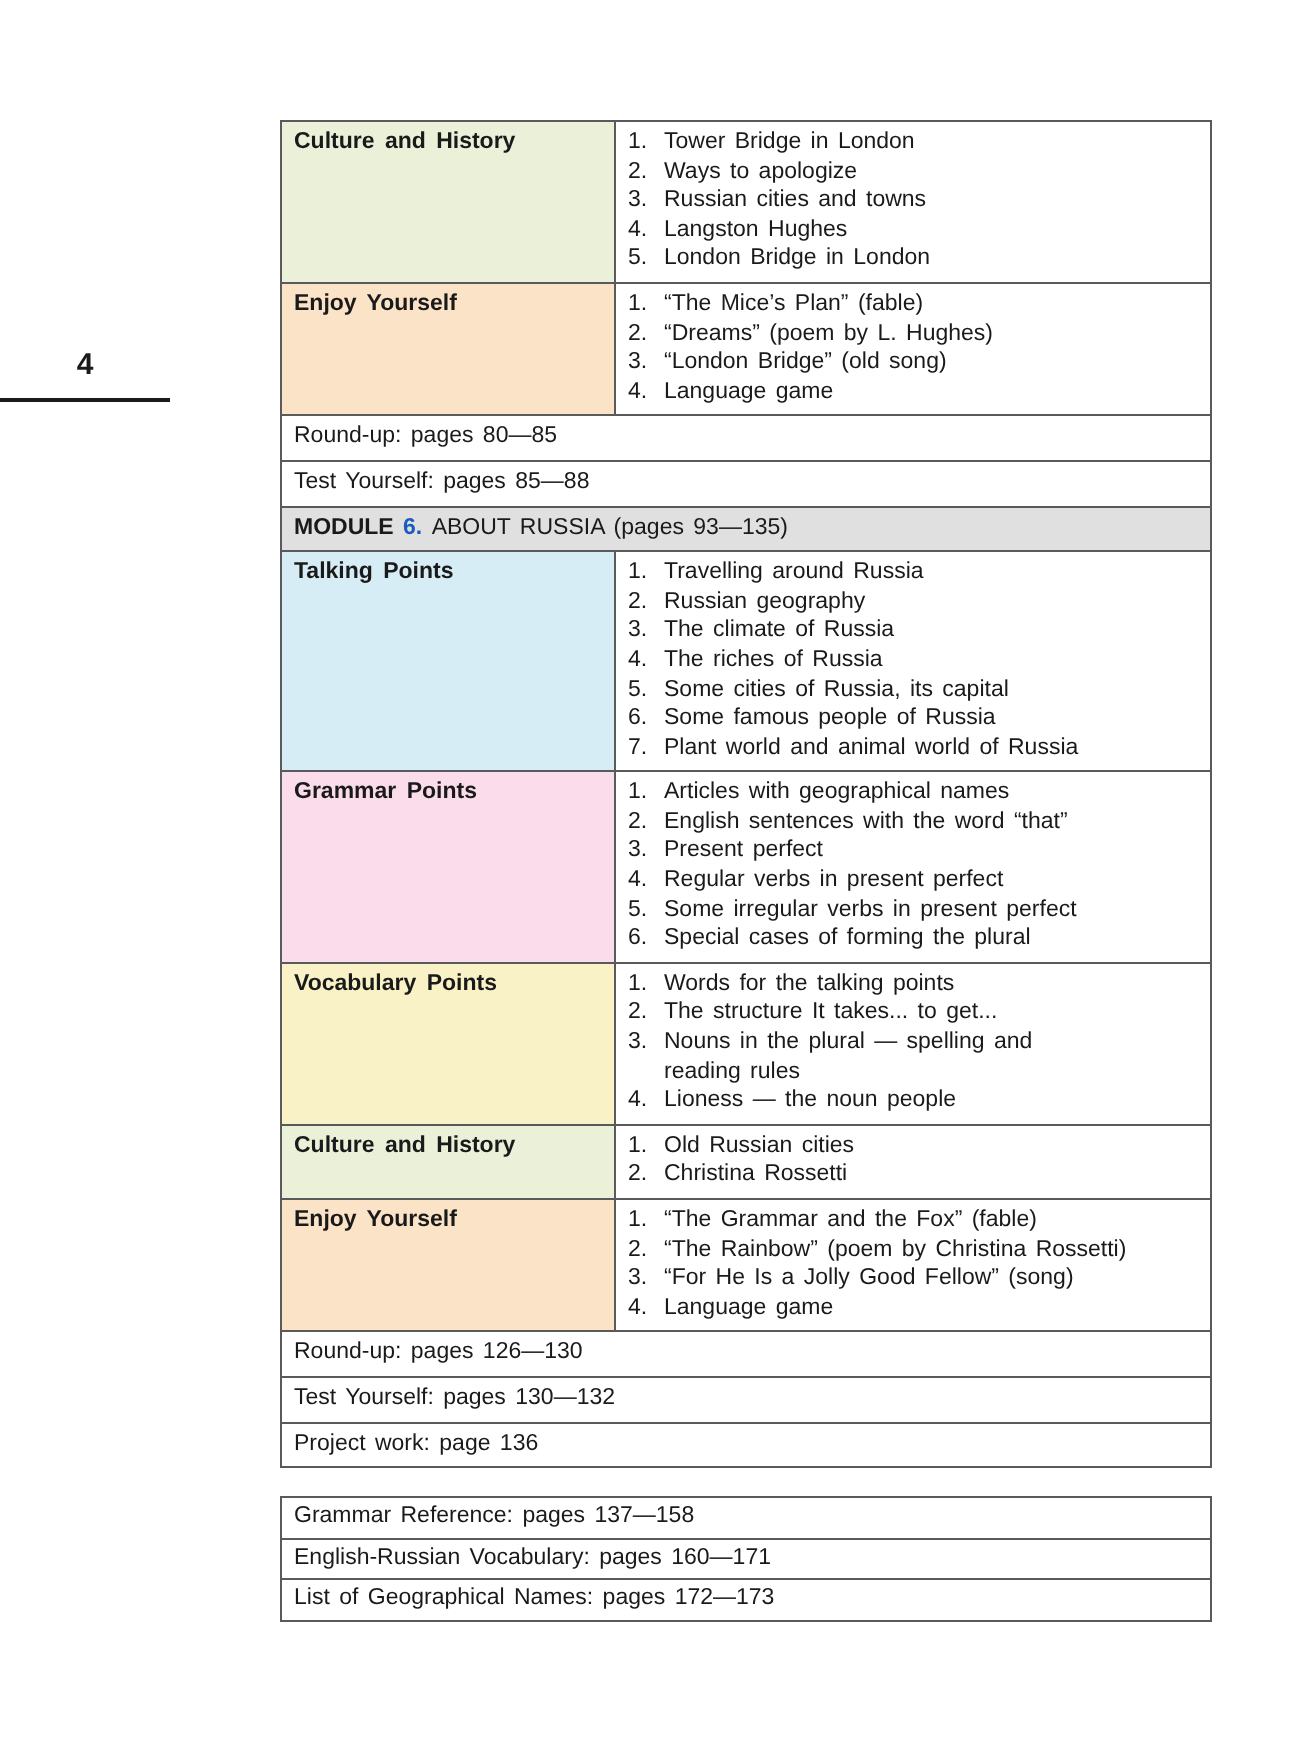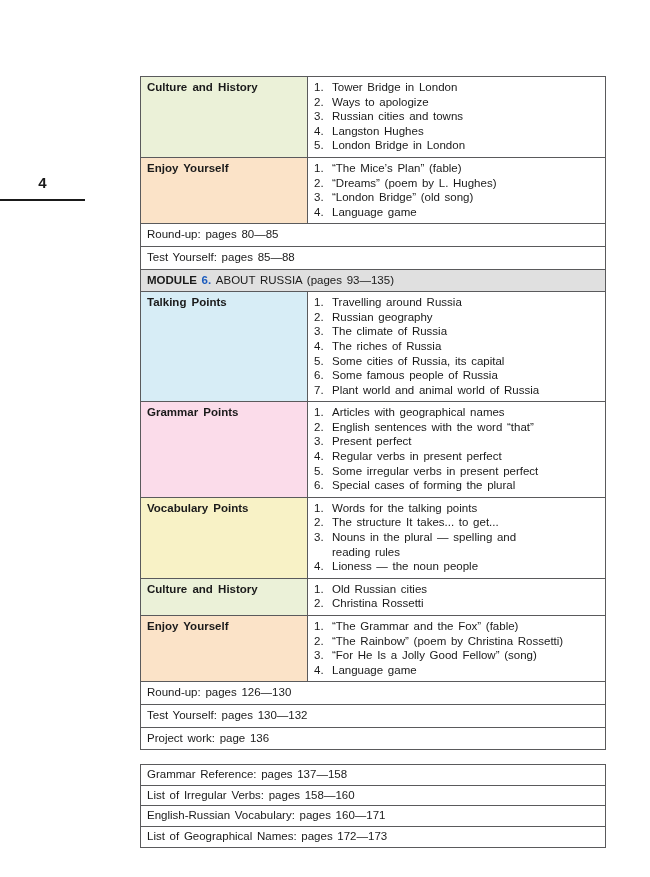--- a/index.html
+++ b/index.html
@@ -20,21 +20,21 @@
     font-size: 15px;
   }
   .page-num-rule {
     position: absolute;
     left: 0; top: 199px;
     width: 85px;
     border-top: 2px solid #1a1a1a;
   }
   .toc-wrap {
     position: absolute;
-    left: 140px; top: 76px;
+    left: 140px; top: 60px;
     width: 466px;
   }
   table {
     border-collapse: collapse;
     width: 466px;
     table-layout: fixed;
   }
   td {
     border: 1px solid #5a5a5c;
     padding: 3px 6px 4px 6px;
@@ -258,23 +258,20 @@
         </tr>
       </tbody>
   </table>
 
   <table class="appendix">
     <tbody>
         <tr>
           <td class="full-cell">Grammar Reference: pages 137—158</td>
         </tr>
         <tr>
-          <td class="full-cell">List of Irregular Verbs: pages 158—160</td>
-        </tr>
-        <tr>
           <td class="full-cell">English-Russian Vocabulary: pages 160—171</td>
         </tr>
         <tr>
           <td class="full-cell">List of Geographical Names: pages 172—173</td>
         </tr>
       </tbody>
   </table>
 </div>
 
 </body></html>

